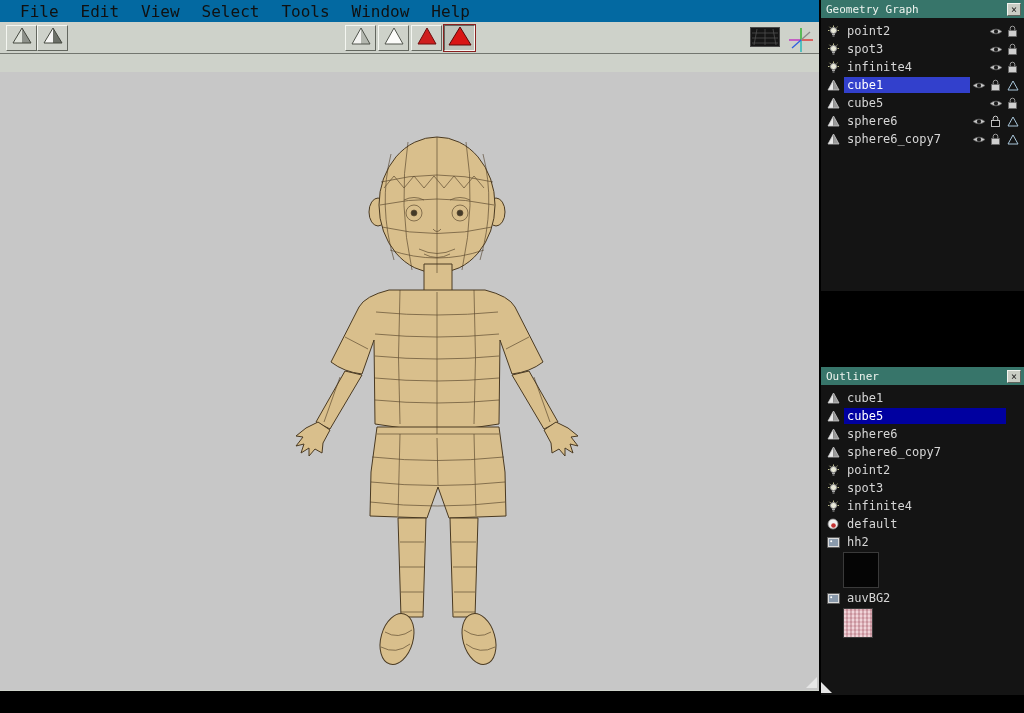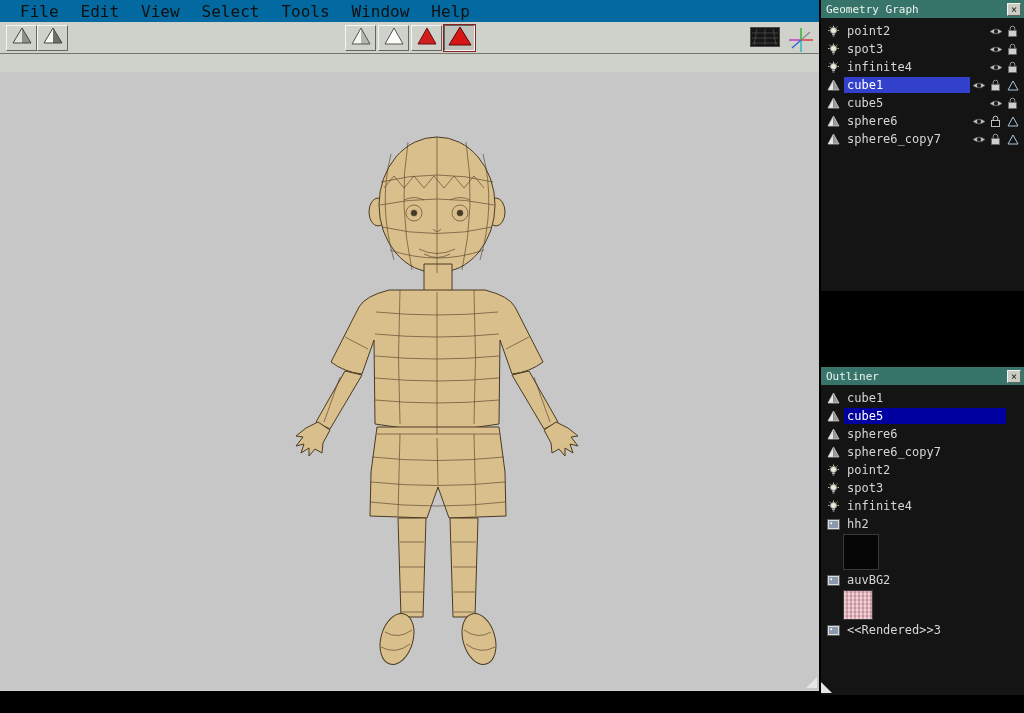--- a/index.html
+++ b/index.html
@@ -484,47 +484,46 @@
           <svg width="13" height="13" viewBox="0 0 13 13">
             <circle cx="6.5" cy="5.5" r="3" fill="#e9e9d8" stroke="#999"></circle>
             <path d="M5 9.5 H8 M5.5 11 H7.5" stroke="#bbb" stroke-width="0.9"></path>
             <path d="M6.5 0.5 V2 M1 5.5 H2.5 M10.5 5.5 H12 M2.5 1.8 L3.6 2.9 M10.5 1.8 L9.4 2.9" stroke="#cfcf9a" stroke-width="0.9"></path>
           </svg>
         </span>
         <span class="lbl">infinite4</span>
       </div>
       <div class="row">
         <span class="ric">
+          <svg width="12" height="12" viewBox="0 0 12 12">
+            <circle cx="6" cy="6" r="5" fill="#f0f0f0" stroke="#888" stroke-width="0.8"></circle>
+            <circle cx="6.5" cy="7.5" r="2.3" fill="#c23232"></circle>
+          </svg>
+        </span>
+        <span class="lbl">default</span>
+      </div>
+      <div class="row">
+        <span class="ric">
           <svg width="13" height="11" viewBox="0 0 13 11">
             <rect x="0.5" y="0.5" width="12" height="10" fill="#dcdcdc" stroke="#555" stroke-width="0.8"></rect>
             <rect x="2" y="2" width="9" height="7" fill="#8a9aac"></rect>
             <circle cx="4.2" cy="4.2" r="1" fill="#fff"></circle>
           </svg>
         </span>
         <span class="lbl">hh2</span>
       </div>
       <div class="swatch black"></div>
       <div class="row">
         <span class="ric">
           <svg width="13" height="11" viewBox="0 0 13 11">
             <rect x="0.5" y="0.5" width="12" height="10" fill="#dcdcdc" stroke="#555" stroke-width="0.8"></rect>
             <rect x="2" y="2" width="9" height="7" fill="#8a9aac"></rect>
             <circle cx="4.2" cy="4.2" r="1" fill="#fff"></circle>
           </svg>
         </span>
         <span class="lbl">auvBG2</span>
       </div>
       <div class="swatch pink"></div>
-      <div class="row">
-        <span class="ric">
-          <svg width="13" height="11" viewBox="0 0 13 11">
-            <rect x="0.5" y="0.5" width="12" height="10" fill="#dcdcdc" stroke="#555" stroke-width="0.8"></rect>
-            <rect x="2" y="2" width="9" height="7" fill="#8a9aac"></rect>
-            <circle cx="4.2" cy="4.2" r="1" fill="#fff"></circle>
-          </svg>
-        </span>
-        <span class="lbl">&lt;&lt;Rendered&gt;&gt;3</span>
-      </div>
     </div>
   <div class="grip grip-bl" style="left:0;top:315px"></div>
 </div>
 
 <div class="bottom-bar"></div>
 
 </body></html>

